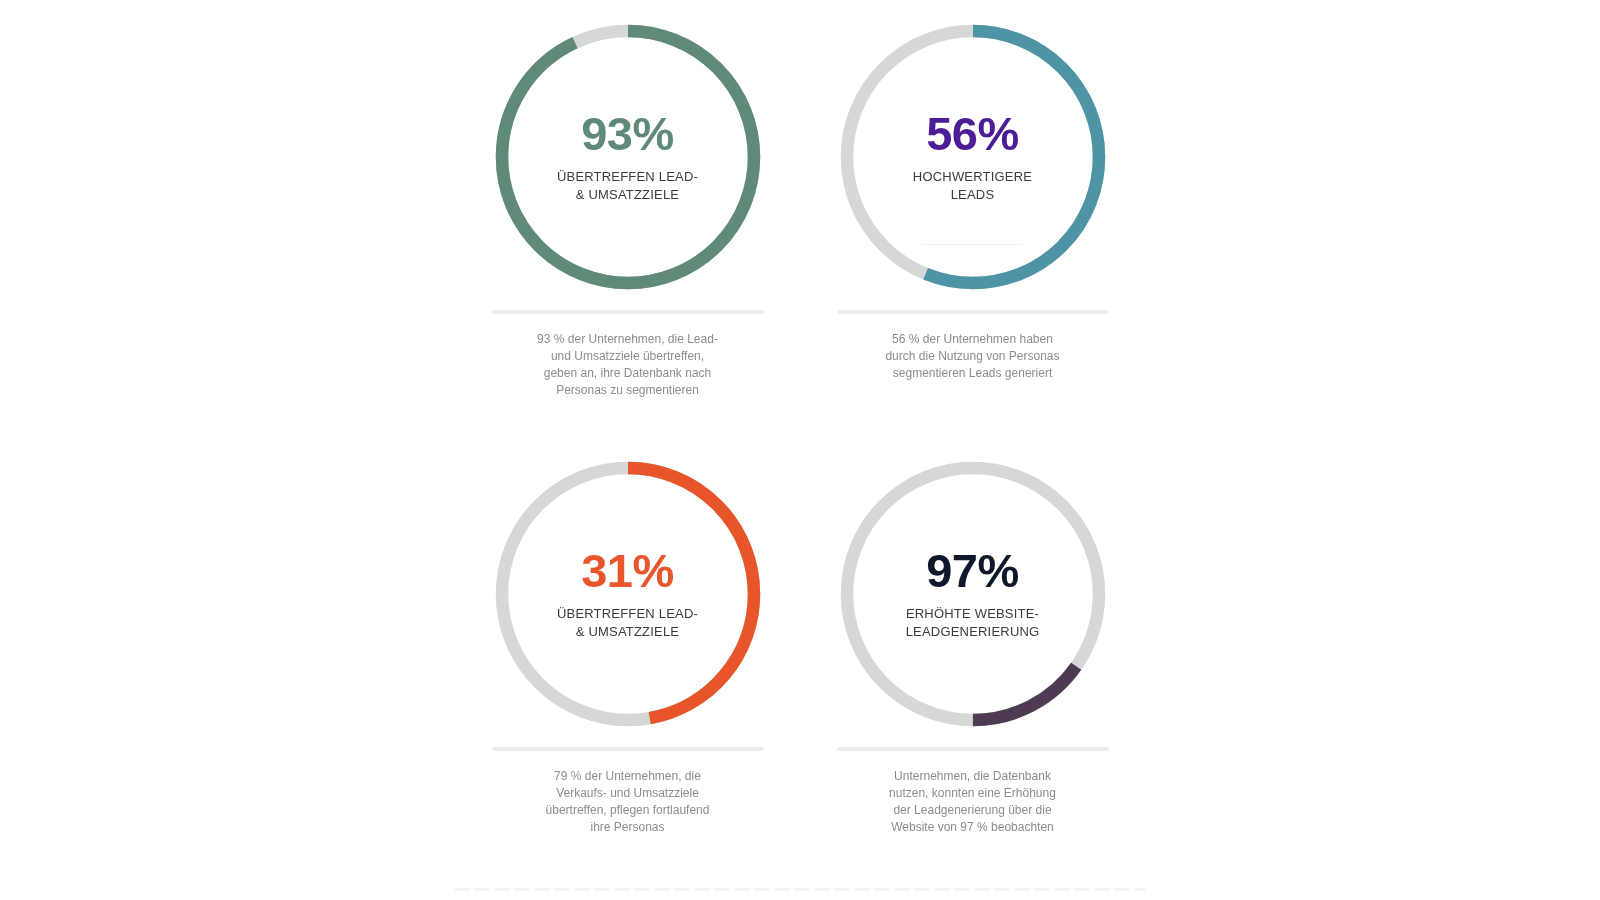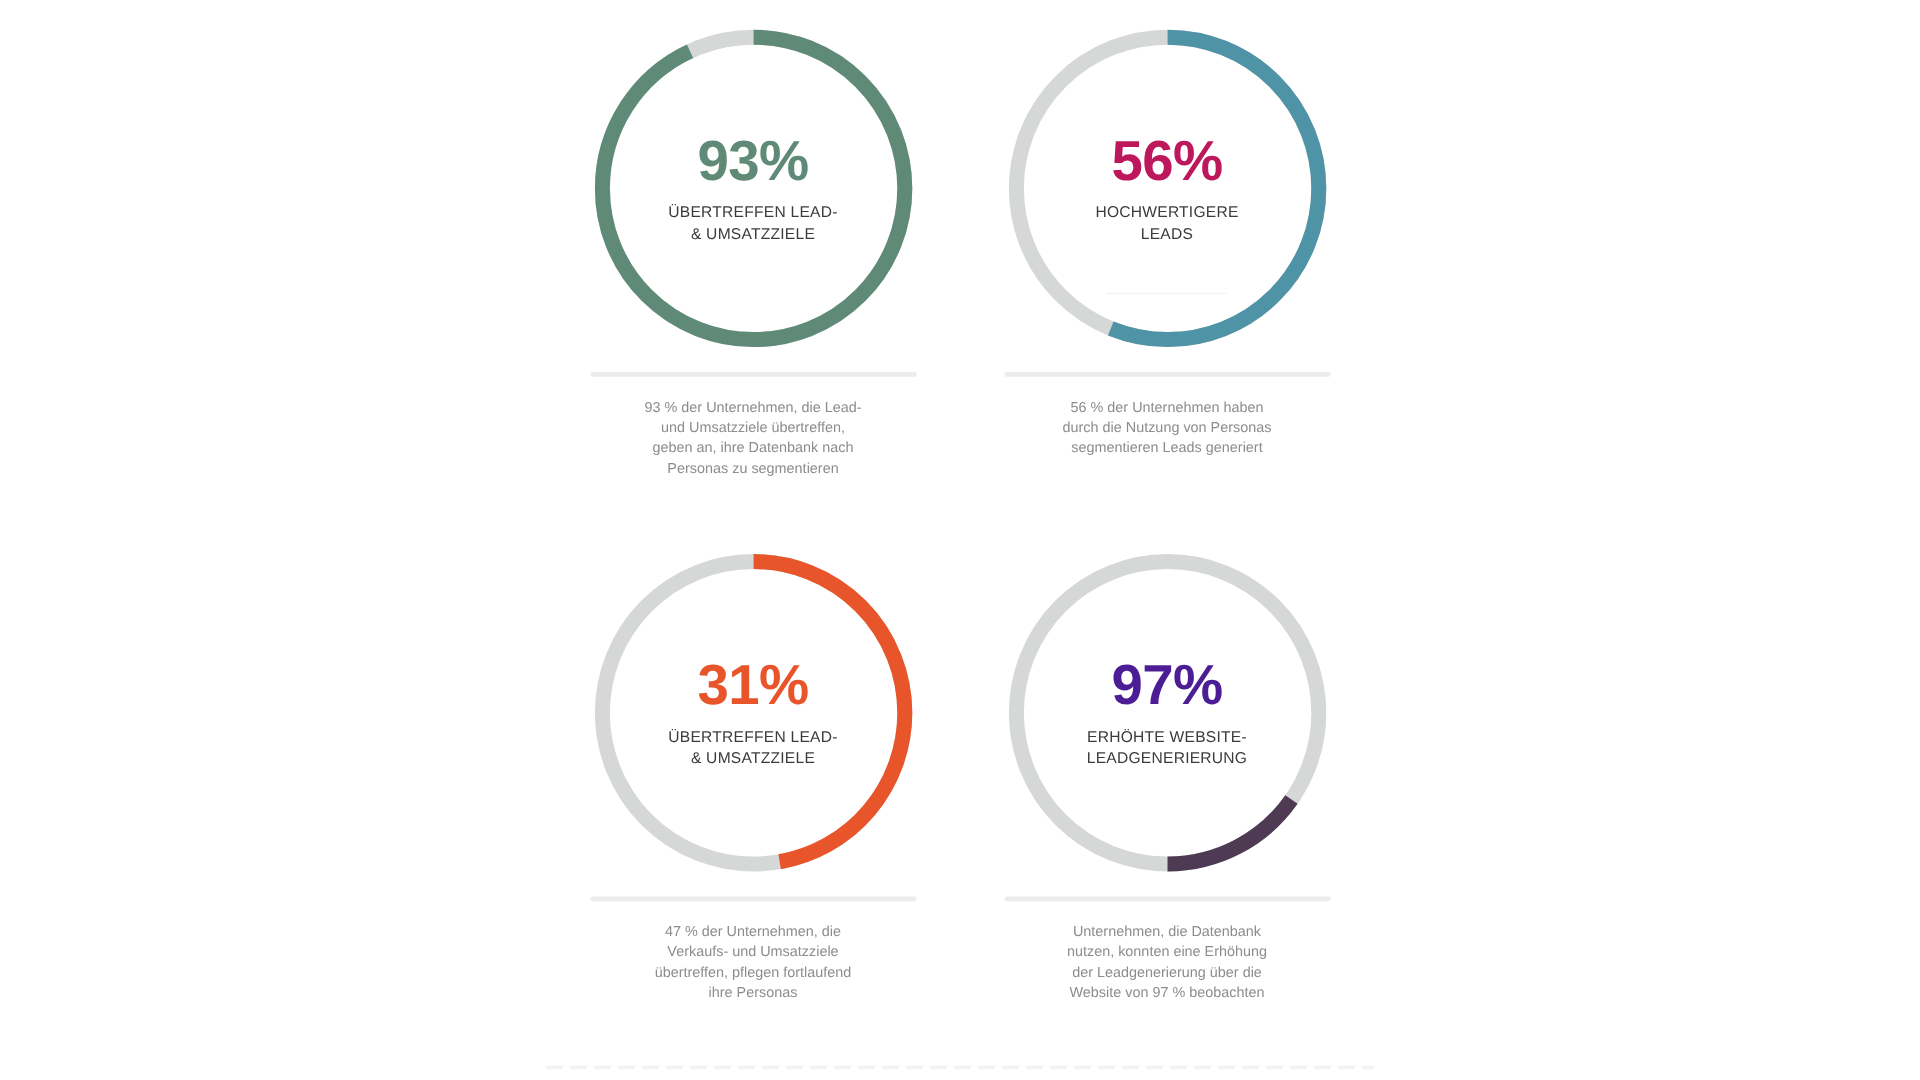--- a/index.html
+++ b/index.html
@@ -150,21 +150,21 @@
           <div>Personas zu segmentieren</div>
         </div>
       </div>
       <div class="card">
         <div class="donut-wrap">
           <svg viewBox="0 0 278 278">
             <circle cx="139" cy="139" r="126" fill="none" stroke="#d6d8d7" stroke-width="12.5"></circle>
             <circle cx="139" cy="139" r="126" fill="none" stroke="#4f93a7" stroke-width="12.5" stroke-dasharray="444.2212012175968 347.4601474870311" transform="rotate(-90 139 139)"></circle>
           </svg>
           <div class="donut-center">
-            <div class="pct" style="color: #be185d;">56%</div>
+            <div class="pct" style="color: #4c1d95;">56%</div>
             <div class="donut-label">
               <div>HOCHWERTIGERE</div>
               <div>LEADS</div>
             </div>
           </div>
           <div class="inner-rule"></div>
         </div>
         <div class="divider"></div>
         <div class="caption">
           <div>56 % der Unternehmen haben</div>
@@ -181,34 +181,34 @@
           <div class="donut-center">
             <div class="pct" style="color: rgb(232, 85, 42);">31%</div>
             <div class="donut-label">
               <div>ÜBERTREFFEN LEAD-</div>
               <div>&amp; UMSATZZIELE</div>
             </div>
           </div>
         </div>
         <div class="divider"></div>
         <div class="caption">
-          <div>47 % der Unternehmen, die</div>
+          <div>79 % der Unternehmen, die</div>
           <div>Verkaufs- und Umsatzziele</div>
           <div>übertreffen, pflegen fortlaufend</div>
           <div>ihre Personas</div>
         </div>
       </div>
       <div class="card">
         <div class="donut-wrap">
           <svg viewBox="0 0 278 278">
             <circle cx="139" cy="139" r="126" fill="none" stroke="#d6d8d7" stroke-width="12.5"></circle>
             <circle cx="139" cy="139" r="126" fill="none" stroke="#4e3a52" stroke-width="12.5" stroke-dasharray="120.95131716320705 670.7300315414209" transform="rotate(35 139 139)"></circle>
           </svg>
           <div class="donut-center">
-            <div class="pct" style="color: #4c1d95;">97%</div>
+            <div class="pct" style="color: #0f172a;">97%</div>
             <div class="donut-label">
               <div>ERHÖHTE WEBSITE-</div>
               <div>LEADGENERIERUNG</div>
             </div>
           </div>
         </div>
         <div class="divider"></div>
         <div class="caption">
           <div>Unternehmen, die Datenbank</div>
           <div>nutzen, konnten eine Erhöhung</div>

